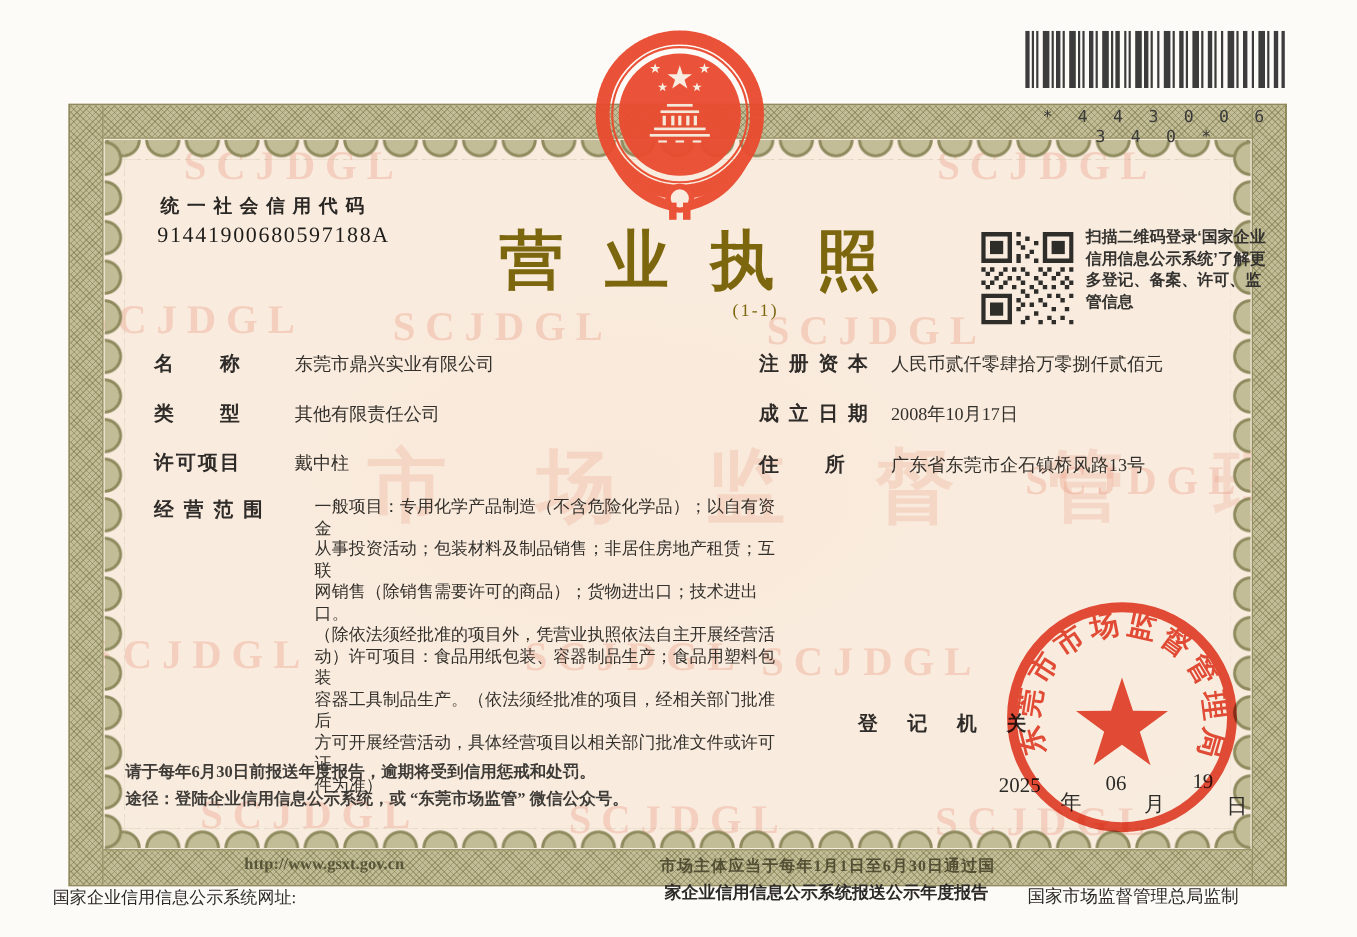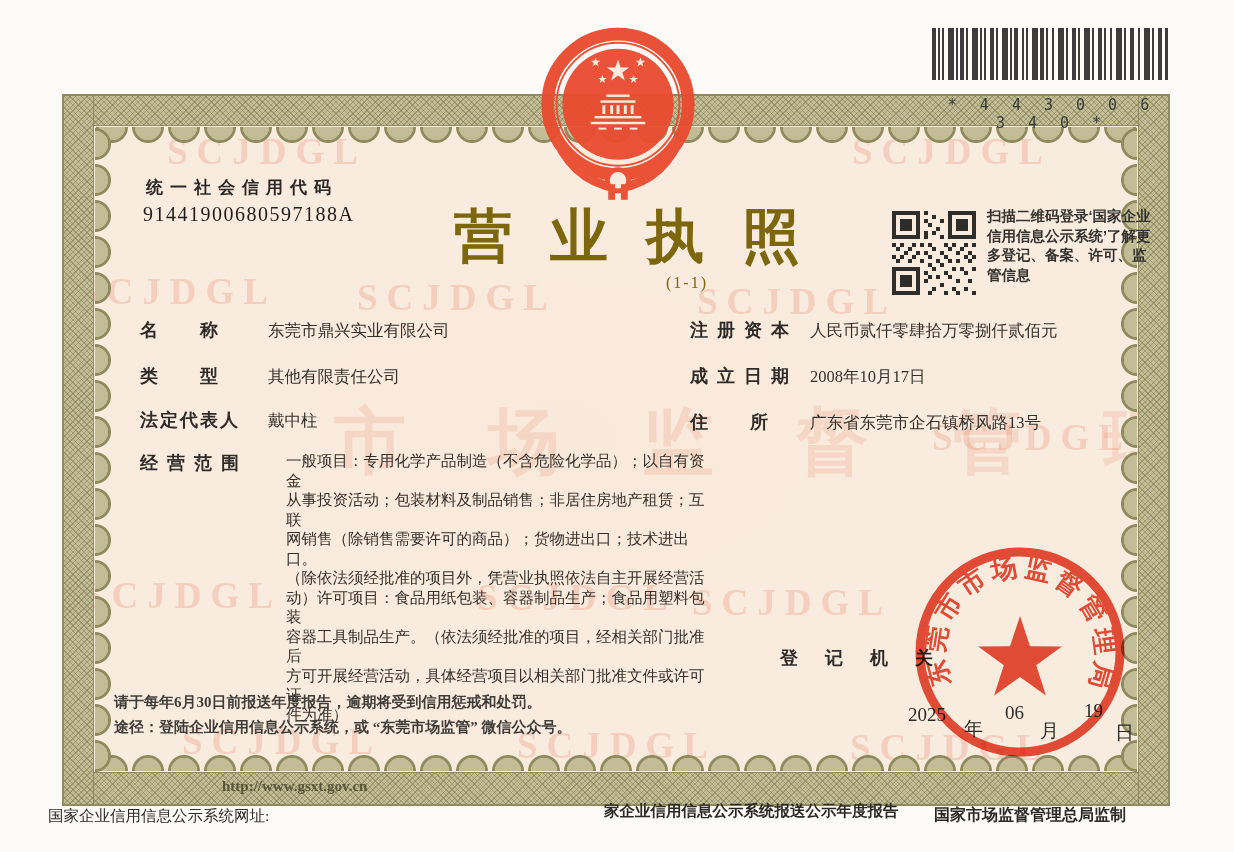--- a/index.html
+++ b/index.html
@@ -82,21 +82,21 @@
   .reg-label { left:718px; top:552px; font-size:18px; font-weight:bold; letter-spacing:11px;
                color:#2e2b28; font-family:"Liberation Sans", sans-serif; }
   .date-wrap { left:846px; top:608px; width:300px; height:50px; font-size:19px; color:#2c2a27; }
   .date-wrap span { position:absolute; }
   .notice { left:52px; top:596px; font-size:15px; line-height:25px; font-weight:bold; color:#3f3c38; }
   .band-url  { left:160px; top:684px; z-index:4; font-size:15px; font-weight:600; color:rgba(78,75,48,.9); }
   .band-note { left:538px; top:684px; z-index:4; font-size:14.5px; font-weight:600; color:rgba(74,70,46,.92); letter-spacing:1px; }
   .footer-left   { left:48px;  top:806px; font-size:15.5px; color:#2c2a27; }
   .footer-center { left:604px; top:801px; font-size:15.5px; font-weight:600; color:#2c2a27;
                    font-family:"Liberation Sans", sans-serif; }
-  .footer-right  { left:934px; top:805px; font-size:16px; font-weight:700; color:#2c2a27;
+  .footer-right  { left:934px; top:805px; font-size:16px; font-weight:400; color:#2c2a27;
                    font-family:"Liberation Sans", sans-serif; }
   
   .barcode { position:absolute; left:932px; top:28px; width:240px; z-index:5; text-align:center; }
   .barcode-text { font-family:"DejaVu Sans Mono", monospace; font-size:15px; letter-spacing:7px;
                   color:#3a3a3a; margin-top:12px; }
   
   .emblem { position:absolute; left:540px; top:26px; z-index:6; opacity:.95; }
   .seal { position:absolute; left:848px; top:448px; z-index:6; mix-blend-mode:multiply; opacity:.92; }
   .qr { position:absolute; left:830px; top:117px; z-index:3; }
 </style>
@@ -241,21 +241,21 @@
       </g>
     </svg>
     <div class="abs qr-caption">扫描二维码登录‘国家企业信用信息公示系统’了解更多登记、备案、许可、监管信息</div>
 
     <div class="abs flabel" style="left:78px; top:224px;text-align:right;">名　　称</div>
     <div class="abs fvalue" style="left:206px; top:226px;">东莞市鼎兴实业有限公司</div>
 
     <div class="abs flabel" style="left:78px; top:270px;">类　　型</div>
     <div class="abs fvalue" style="left:206px; top:272px;">其他有限责任公司</div>
 
-    <div class="abs flabel" style="left:78px; top:314px;">法定代表人</div>
+    <div class="abs flabel" style="left:78px; top:314px;">许可项目</div>
     <div class="abs fvalue" style="left:206px; top:316px;">戴中柱</div>
 
     <div class="abs flabel" style="left:78px; top:357px;">经 营 范 围</div>
     <div class="abs fvalue-wrap" style="left:206px; top:357px;">一般项目：专用化学产品制造（不含危险化学品）；以自有资金
 从事投资活动；包装材料及制品销售；非居住房地产租赁；互联
 网销售（除销售需要许可的商品）；货物进出口；技术进出口。
 （除依法须经批准的项目外，凭营业执照依法自主开展经营活
 动）许可项目：食品用纸包装、容器制品生产；食品用塑料包装
 容器工具制品生产。（依法须经批准的项目，经相关部门批准后
 方可开展经营活动，具体经营项目以相关部门批准文件或许可证
@@ -279,20 +279,21 @@
       <span style="left:176px; top:-2px;">19</span>
       <span style="left:207px; top:18px;">日</span>
     </div>
 
     <div class="abs notice">
       <div>请于每年6月30日前报送年度报告，逾期将受到信用惩戒和处罚。</div>
       <div>途径：登陆企业信用信息公示系统，或 “东莞市场监管” 微信公众号。</div>
     </div>
 
     <div class="abs band-url">http://www.gsxt.gov.cn</div>
+    <div class="abs band-note">市场主体应当于每年1月1日至6月30日通过国</div>
 
     <svg class="seal" width="220" height="220" viewBox="0 0 220 220">
       <defs>
         <path id="sealArc" d="M 47.7,153.6 A 76,76 0 1 1 172.3,153.6" fill="none"></path>
       </defs>
       <circle cx="110" cy="110" r="100" fill="none" stroke="#e5422b" stroke-width="9"></circle>
       <polygon fill="#e5422b" points="110,74 120,104.2 151.8,104.4 126.2,123.3 135.9,153.6 110,135 84.1,153.6 93.8,123.3 68.2,104.4 100,104.2"></polygon>
       <text font-size="26" font-weight="bold" fill="#e5422b" font-family="Liberation Serif, serif">
         <textPath href="#sealArc" startOffset="14" textLength="305" lengthAdjust="spacing">东莞市市场监督管理局</textPath>
       </text>

